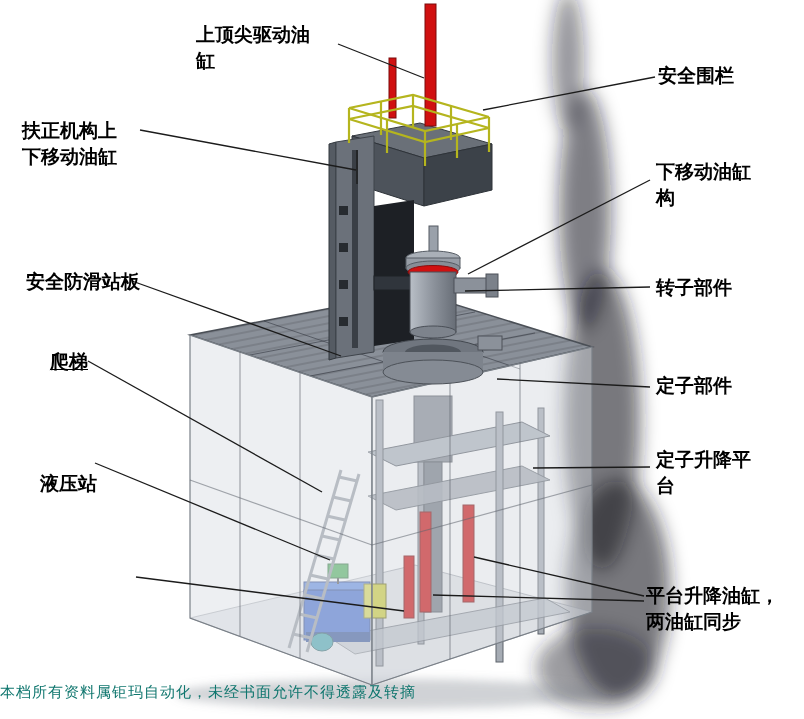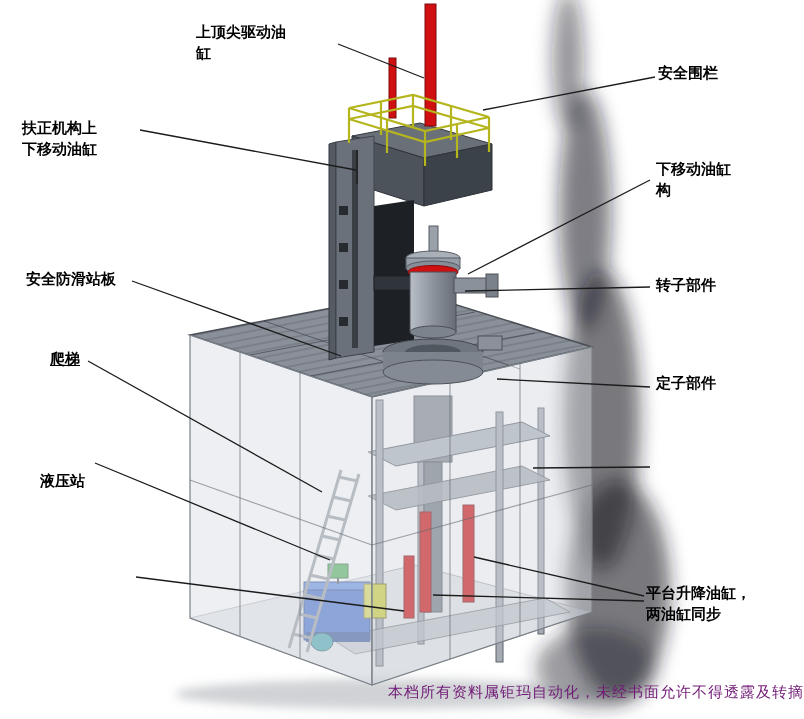--- a/index.html
+++ b/index.html
@@ -14,26 +14,26 @@
   .fill-green{fill:var(--pump-green,#36a646);}
   .fill-ybox{fill:var(--accent-yellow-box,#d2d23c);}
   .badge{
     position:absolute;left:9px;top:28px;width:128px;height:38px;border-radius:8px;
     background:linear-gradient(180deg,var(--badge-top,#a8dcf5) 0%,var(--badge-mid,#3d9be0) 45%,var(--badge-bottom,#0f5fb8) 100%);
     box-shadow:2px 3px 4px rgba(0,0,0,0.45), inset 0 1px 2px rgba(255,255,255,0.75), inset 0 -2px 3px rgba(0,30,80,0.45);
     display:flex;align-items:center;justify-content:center;
     color:#fff;font-size:19px;font-weight:700;letter-spacing:3px;
   }
   .label{
-    position:absolute;font-size:15px;font-weight:700;color:var(--label-text,#000);
+    position:absolute;font-size:19px;font-weight:700;color:var(--label-text,#000);
     line-height:1.38;white-space:pre-line;
   }
   .footer{
-    position:absolute;top:683px;left:0;width:100%;text-align:right;
-    font-size:15px;color:#701a75;letter-spacing:1px;
+    position:absolute;top:683px;left:0;width:100%;text-align:left;
+    font-size:15px;color:#0f766e;letter-spacing:1px;
   }
 </style>
 </head>
 <body>
 
 <div class="canvas">
 
   <svg class="scene" width="804" height="719" viewBox="0 0 804 719">
     <defs>
       <filter id="soft" x="-80%" y="-80%" width="260%" height="260%">
@@ -221,18 +221,20 @@
   <div class="label" style="left:658px;top:63px;">安全围栏</div>
   <div class="label" style="left:22px;top:111px;margin-top:7px;">扶正机构上
 下移动油缸</div>
   <div class="label" style="left:656px;top:159px;">下移动油缸
 构</div>
   <div class="label" style="left:26px;top:269px;">安全防滑站板</div>
   <div class="label" style="left:656px;top:275px;">转子部件</div>
   <div class="label" style="left:50px;top:349px;text-decoration:underline;">爬梯</div>
   <div class="label" style="left:656px;top:373px;">定子部件</div>
   <div class="label" style="left:40px;top:471px;font-family:Liberation Serif, serif;">液压站</div>
+  <div class="label" style="left:656px;top:447px;">定子升降平
+台</div>
   <div class="label" style="left:646px;top:583px;">平台升降油缸，
 两油缸同步</div>
 
   <div class="footer">本档所有资料属钜玛自动化，未经书面允许不得透露及转摘</div>
 
 </div>
 
 </body></html>

